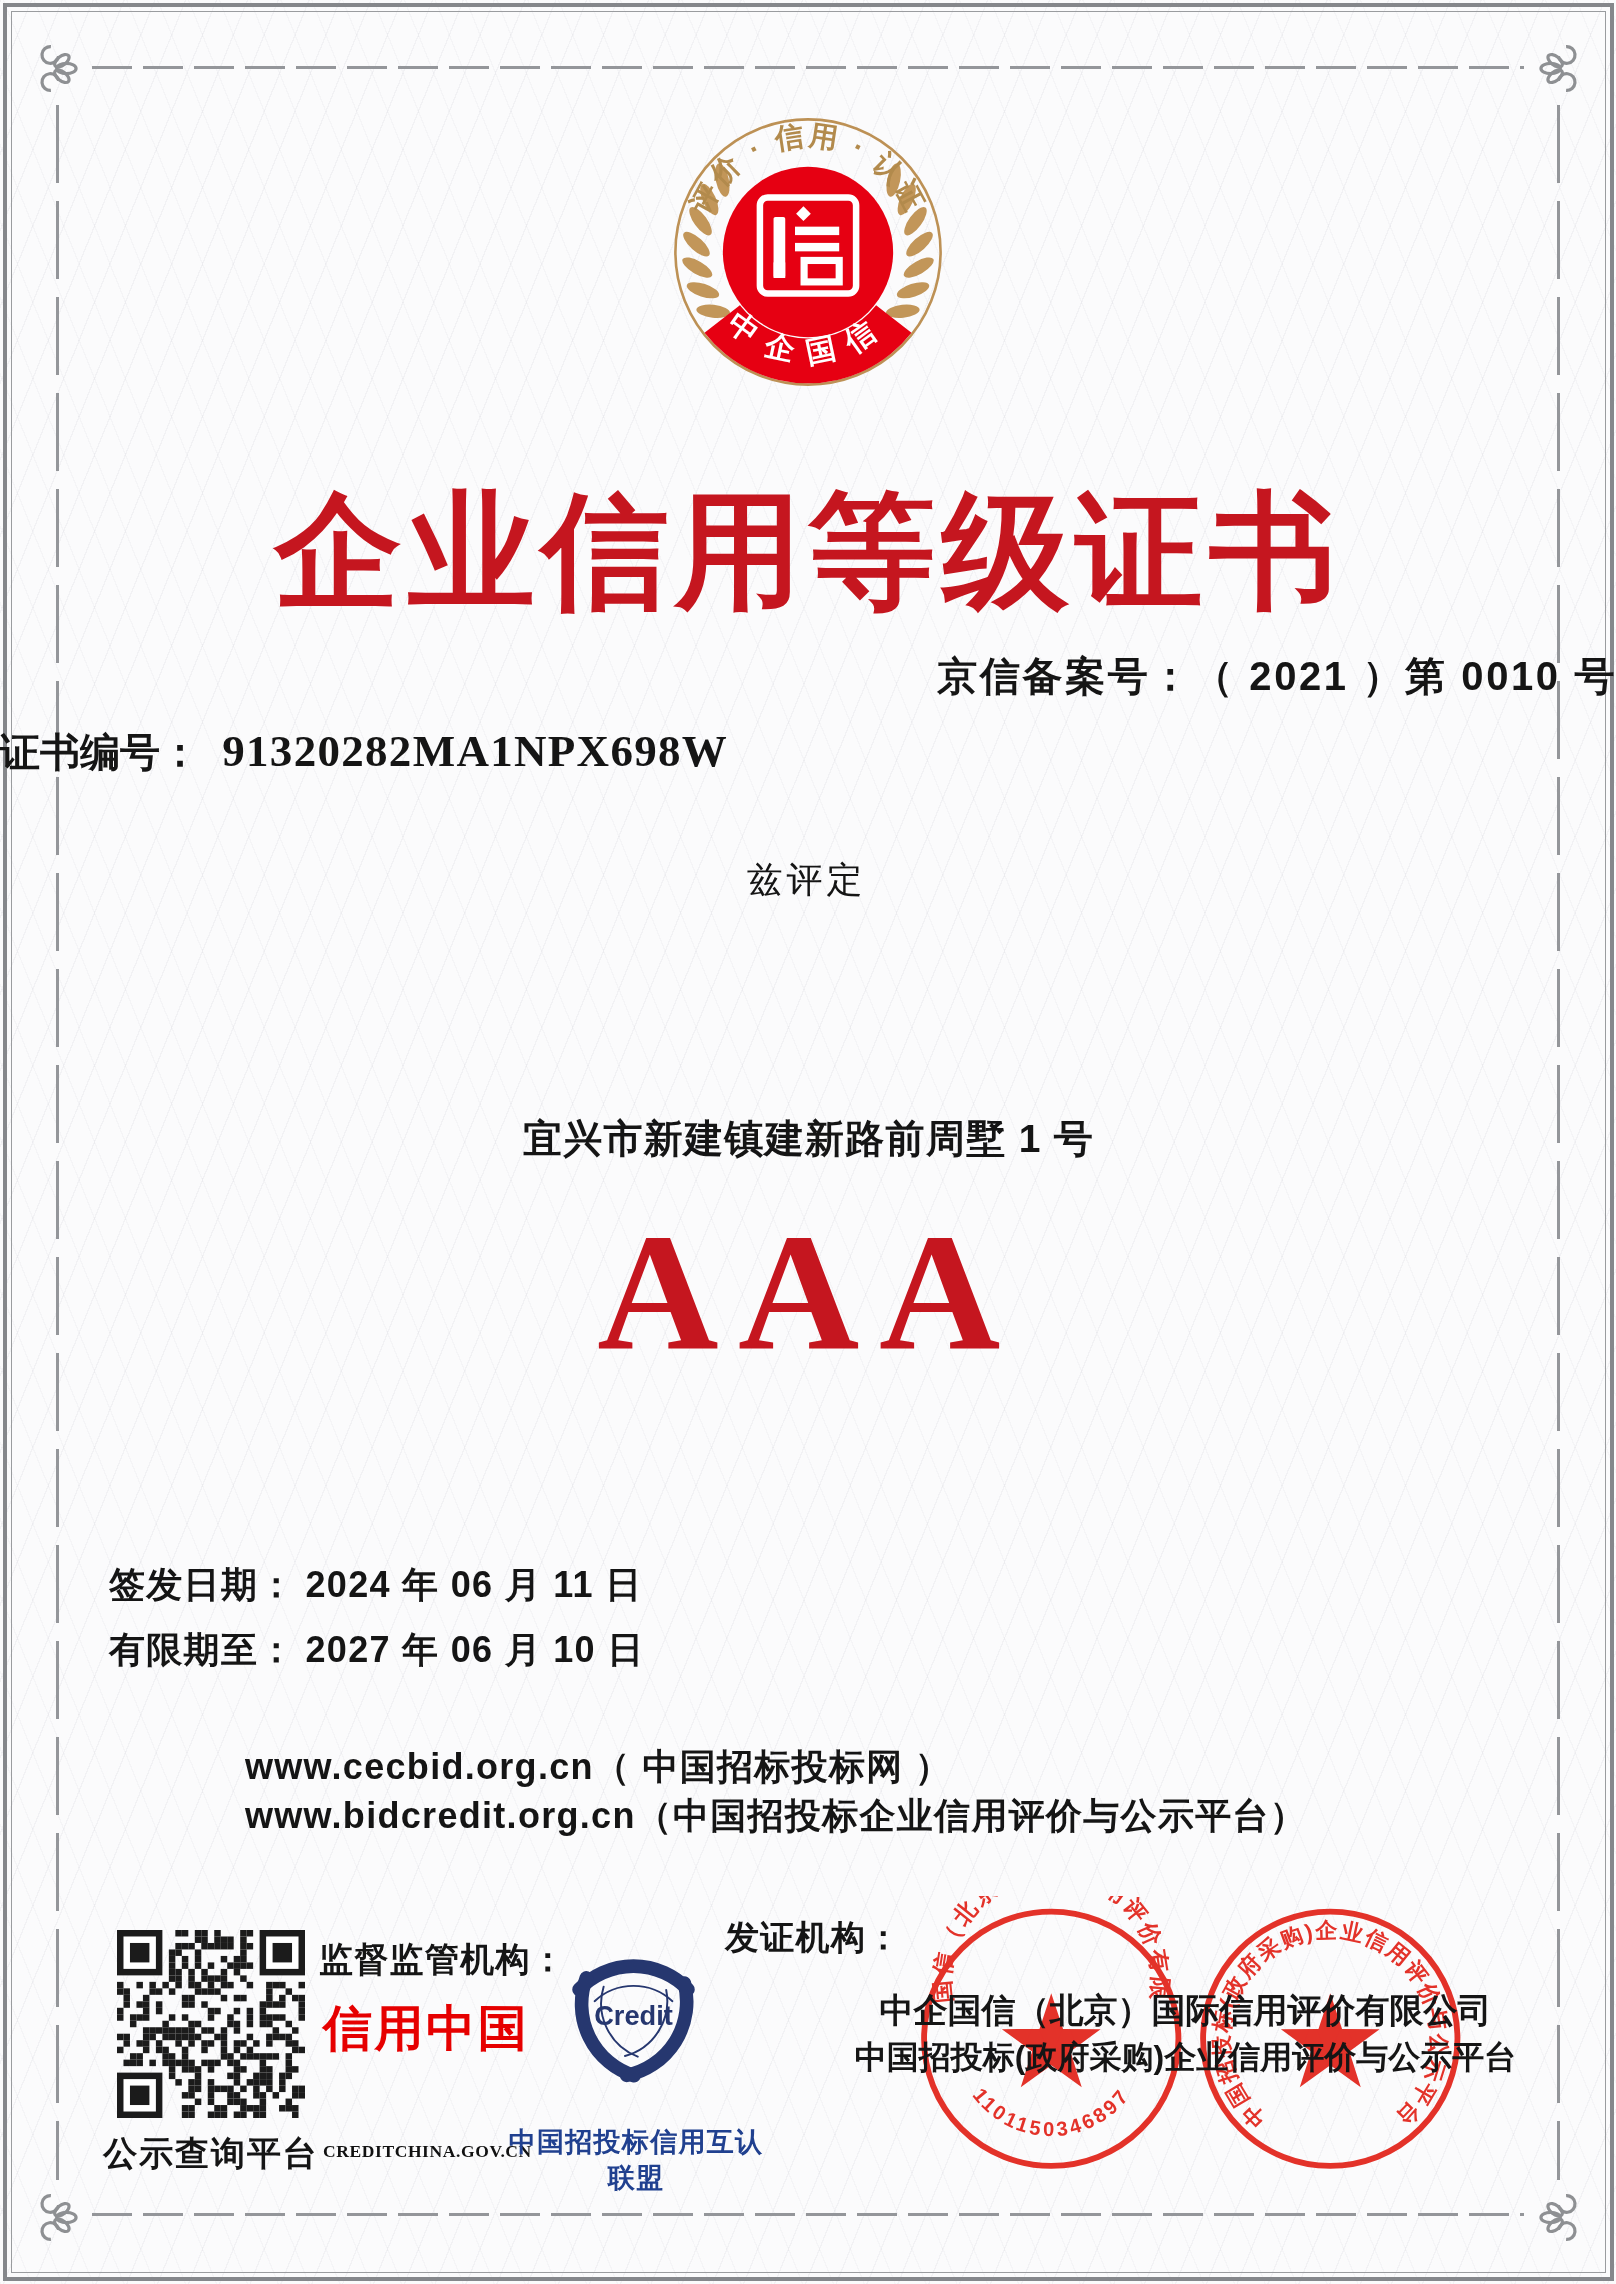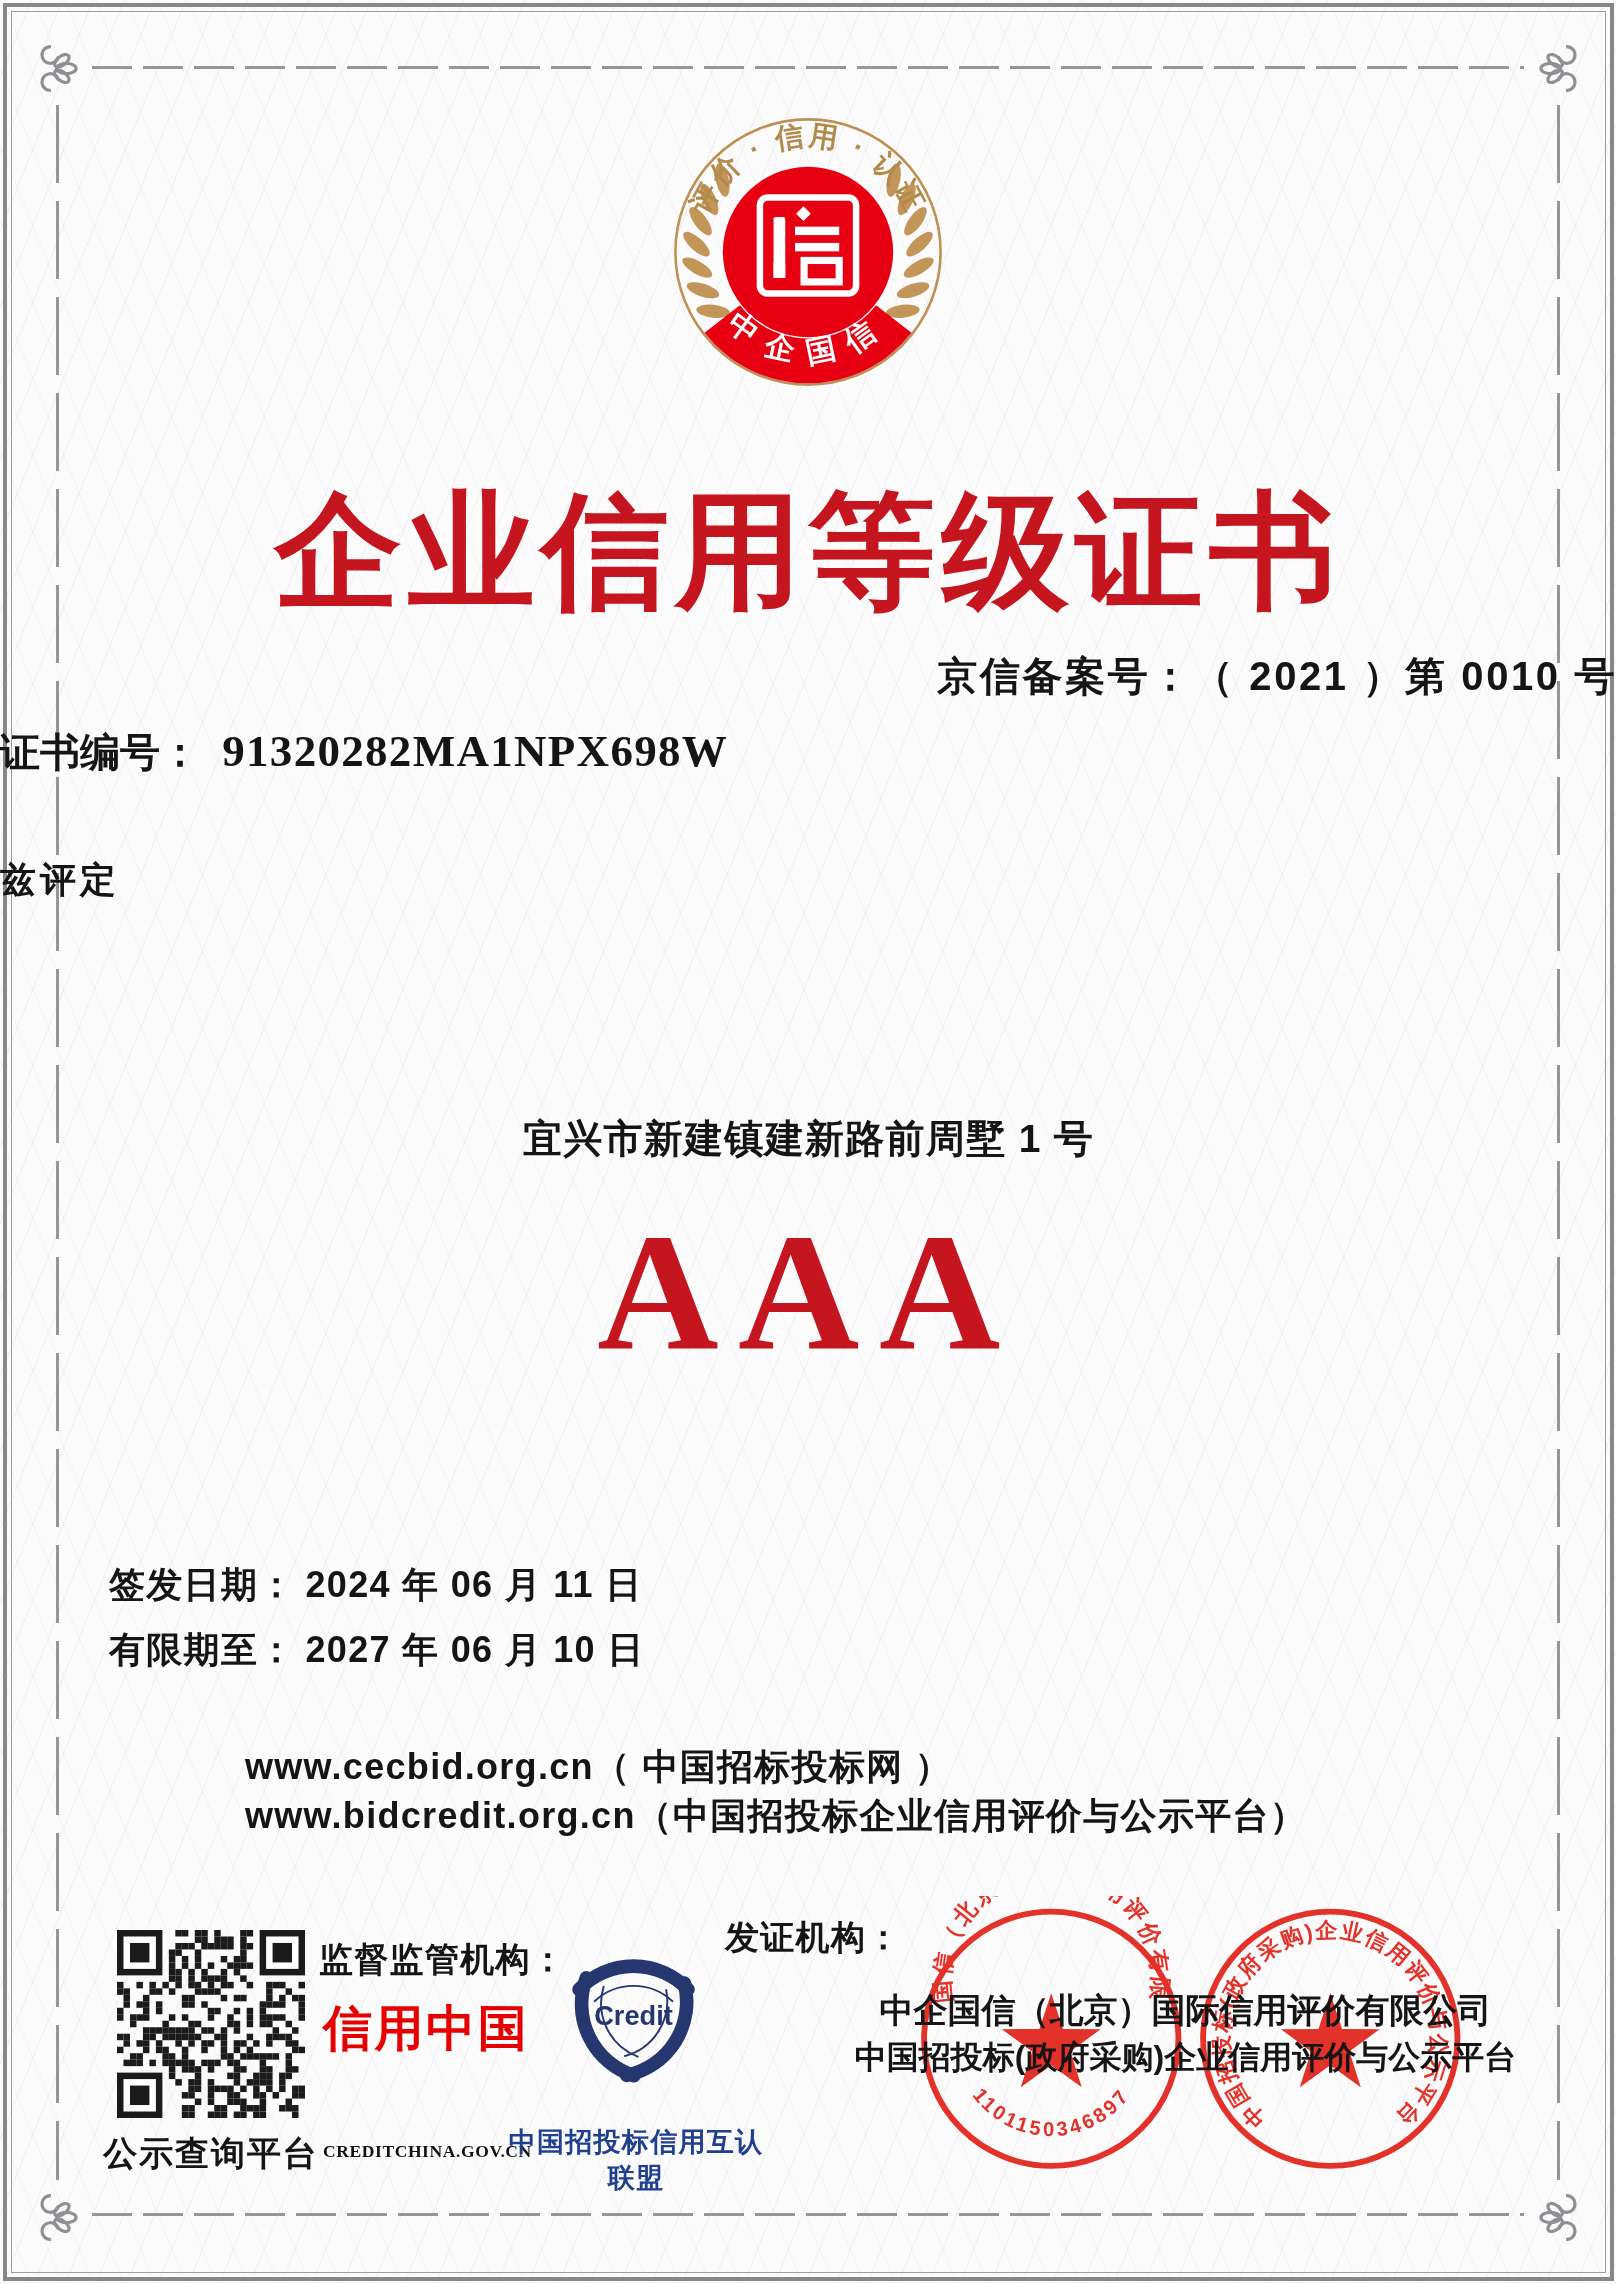--- a/index.html
+++ b/index.html
@@ -13,21 +13,21 @@
   }
   .abs{position:absolute;}
   .frame-outer{position:absolute;inset:2.6px;border:4.5px solid #85878b;pointer-events:none;}
   .frame-inner{position:absolute;inset:11px;border:1.3px solid #9a9c9f;pointer-events:none;}
   .hrule{height:2.6px;background:repeating-linear-gradient(90deg,#94969a 0 40px,transparent 40px 51px);}
   .vrule{width:2.6px;background:repeating-linear-gradient(180deg,#94969a 0 78px,transparent 78px 96px);}
   .title{left:0;right:0;top:488px;text-align:center;font-size:127px;font-weight:900;color:#c5161f;letter-spacing:6.5px;line-height:1;}
   .filing{left:0;right:0;top:649px;text-align:right;font-size:40px;font-weight:700;letter-spacing:2.6px;}
   .certno{left:0;right:0;top:725px;font-size:40px;font-weight:700;}
   .certno .num{font-family:"Liberation Serif","DejaVu Serif",serif;font-size:45px;font-weight:700;letter-spacing:1.3px;}
-  .hereby{left:0;right:4px;top:856px;text-align:left;font-size:36px;font-weight:700;letter-spacing:3.9px;}
+  .hereby{left:0;right:4px;top:856px;text-align:center;font-size:36px;font-weight:400;letter-spacing:3.9px;}
   .company-wrap{left:0;right:0;top:939px;text-align:center;}
   .company{display:inline-block;font-size:87px;font-weight:900;letter-spacing:2.6px;line-height:1.15;padding:0 17px 13px;border-bottom:3.9px solid #161616;}
   .address{left:0;right:0;top:1092px;text-align:center;font-size:39px;font-weight:700;letter-spacing:1.3px;margin-top:20px;}
   .rating{left:0;right:0;top:1208px;text-align:center;font-family:"Liberation Serif","DejaVu Serif",serif;font-size:168px;font-weight:700;color:#c5161f;letter-spacing:19.5px;line-height:1;}
   .drow{font-size:36px;white-space:nowrap;}
   .drow .lb{font-weight:700;letter-spacing:1.3px;}
   .drow .vl{font-weight:600;letter-spacing:1.3px;margin-top:42px;}
   .f-label{font-size:34px;font-weight:700;letter-spacing:1.3px;}
   .qr-caption{text-align:center;font-size:34px;font-weight:700;letter-spacing:1.9px;}
   .credit-china{font-size:49px;font-weight:900;color:#e60000;letter-spacing:2.6px;}

